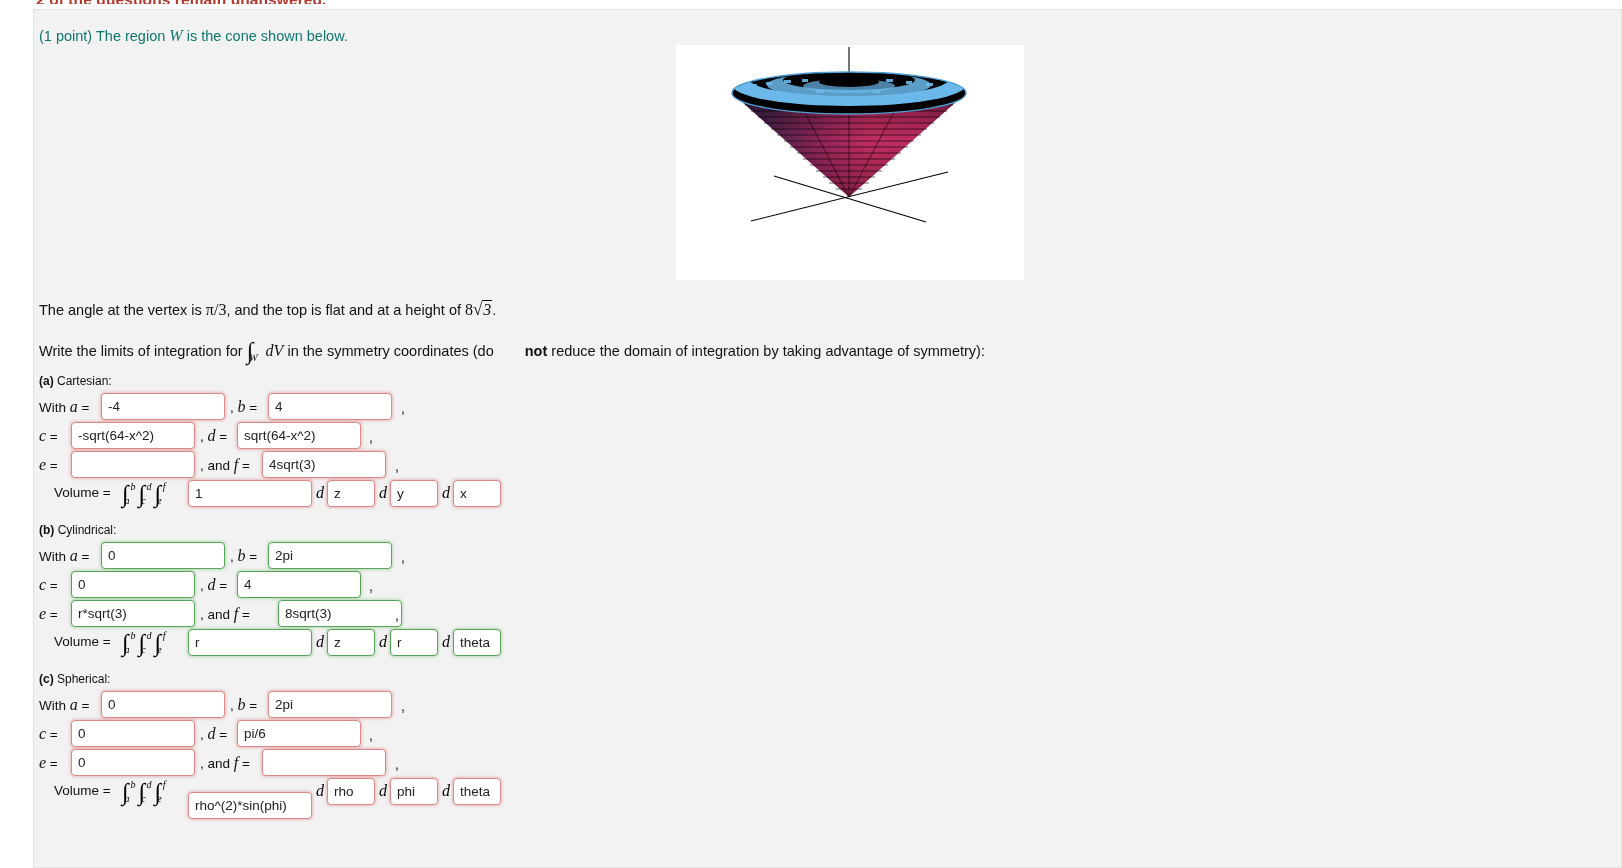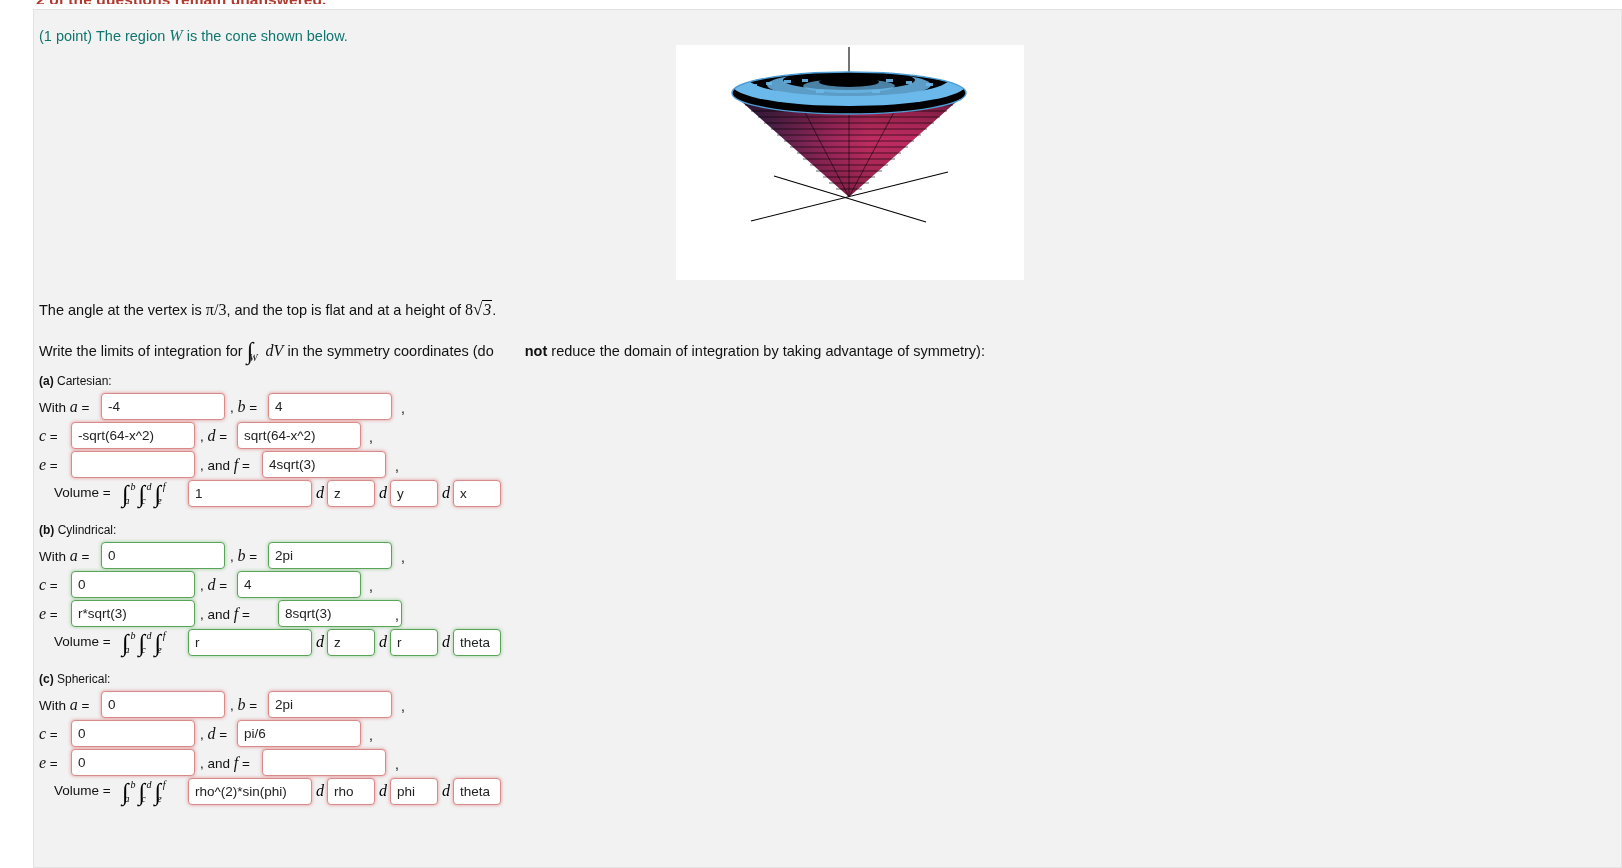--- a/index.html
+++ b/index.html
@@ -332,21 +332,21 @@
         <div class="row">
           <span class="lbl" style="position:absolute;left:0;top:7px;"><span class="mv">e</span> =</span>
           <input class="ans inc" style="left: 32px; top: 2px; width: 124px;" value="0">
           <span class="lbl" style="position:absolute;left:161px;top:7px;">, and <span class="mv">f</span> =</span>
           <input class="ans inc" style="left: 223px; top: 2px; width: 124px;" value="">
           <span class="comma" style="left:356px;">,</span>
         </div>
         <div class="volrow">
           <span class="vol-label">Volume =</span>
           <span class="triple"><span class="intsym">∫</span><span class="intsub">a</span><span class="intsup">b</span><span class="intsym">∫</span><span class="intsub">c</span><span class="intsup">d</span><span class="intsym">∫</span><span class="intsub">e</span><span class="intsup">f</span></span>
-          <input class="ans inc" style="left: 134px; top: 2px; width: 124px;" value="rho^(2)*sin(phi)">
+          <input class="ans inc" style="left: 134px; top: 16px; width: 124px;" value="rho^(2)*sin(phi)">
           <span class="dvar" style="left:262px;">d</span>
           <input class="ans inc" style="left: 273px; top: 2px; width: 48px;" value="rho">
           <span class="dvar" style="left:325px;">d</span>
           <input class="ans inc" style="left: 336px; top: 2px; width: 48px;" value="phi">
           <span class="dvar" style="left:388px;">d</span>
           <input class="ans inc" style="left: 399px; top: 2px; width: 48px;" value="theta">
         </div>
       </div>
 
   </div>

